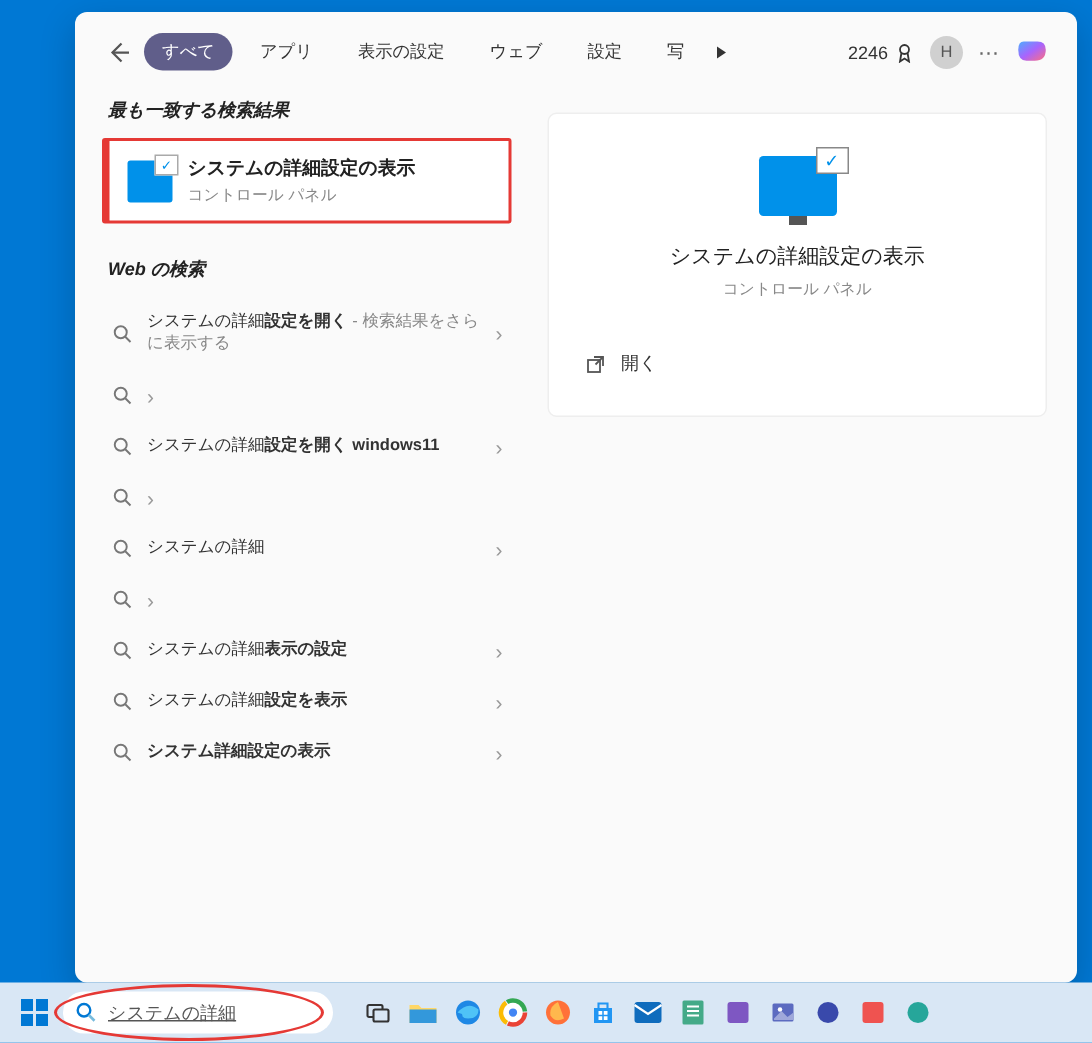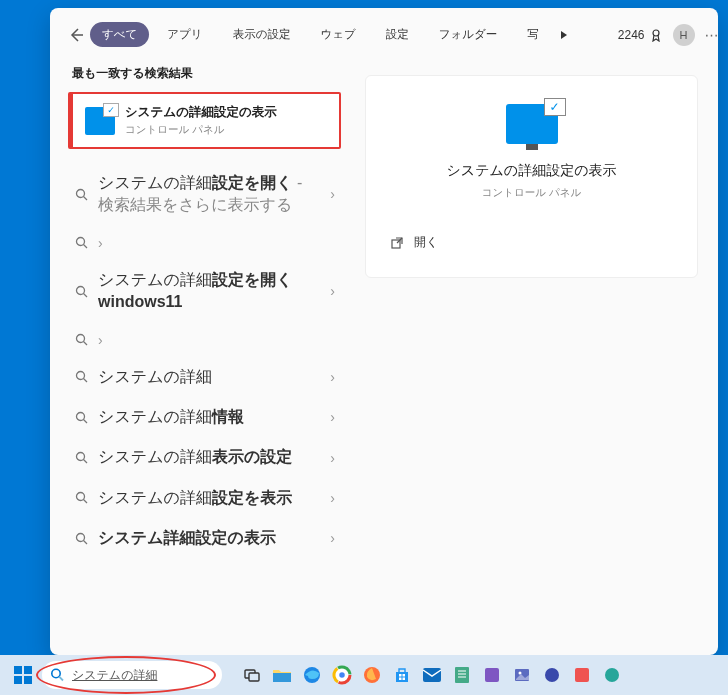--- a/index.html
+++ b/index.html
@@ -97,20 +97,21 @@
 .left-col {
   width: 295px;
   padding: 0 4px 0 18px;
   overflow-y: auto;
 }
 .section-header {
   font-size: 12px;
   font-weight: 600;
   color: #222;
   padding: 8px 0 10px 4px;
+  font-style: italic;
 }
 .best-match {
   display: flex;
   align-items: center;
   gap: 10px;
   padding: 10px 12px;
   background: #fff;
   border: 2px solid #e53935;
   border-radius: 2px;
   margin-bottom: 14px;
@@ -153,21 +154,21 @@
 .search-icon-sm {
   width: 14px;
   height: 14px;
   flex-shrink: 0;
   display: flex;
   align-items: center;
   justify-content: center;
 }
 .web-text {
   flex: 1;
-  font-size: 16px;
+  font-size: 11px;
   color: #333;
   line-height: 1.4;
 }
 .web-text .sub { color: #888; }
 .chevron {
   color: #999;
   font-size: 14px;
 }
 .right-col {
   flex: 1;
@@ -331,21 +332,20 @@
       <svg width="16" height="16" viewBox="0 0 16 16">
           <path d="M10 2 L4 8 L10 14" stroke="#555" stroke-width="1.5" fill="none"></path>
           <path d="M4 8 H15" stroke="#555" stroke-width="1.5"></path>
         </svg>
     </div>
     <div class="tab active">すべて</div>
     <div class="tab">アプリ</div>
     <div class="tab">表示の設定</div>
     <div class="tab">ウェブ</div>
     <div class="tab">設定</div>
-    <div class="tab">フォルダー</div>
     <div class="tab">写</div>
     <div class="tab-arrows">
       <svg width="10" height="10" viewBox="0 0 10 10">
           <path d="M2 1 L8 5 L2 9 Z" fill="#333"></path>
         </svg>
     </div>
     <div class="top-right">
       <div class="points">
         <span>2246</span>
         <svg width="14" height="14" viewBox="0 0 14 14">
@@ -375,20 +375,21 @@
       <div class="section-header">最も一致する検索結果</div>
 
       <div class="best-match">
         <div class="bm-icon"></div>
         <div class="bm-text">
           <div class="title">システムの詳細設定の表示</div>
           <div class="subtitle">コントロール パネル</div>
         </div>
       </div>
 
+      <div class="section-header">Web の検索</div>
 
       <div id="web-list">
           <div class="web-item">
             <span class="search-icon-sm">
               <svg width="13" height="13" viewBox="0 0 13 13">
                 <circle cx="5.5" cy="5.5" r="4" fill="none" stroke="#777" stroke-width="1.3"></circle>
                 <path d="M8.5 8.5 L12 12" stroke="#777" stroke-width="1.3"></path>
               </svg>
             </span>
             <div class="web-text"><span>システムの詳細</span><b>設定を開く</b><span class="sub"> - 検索結果をさらに表示する</span></div>
@@ -432,21 +433,20 @@
             <div class="web-text"><span>システムの詳細</span></div>
             <span class="chevron">›</span>
           </div>
           <div class="web-item">
             <span class="search-icon-sm">
               <svg width="13" height="13" viewBox="0 0 13 13">
                 <circle cx="5.5" cy="5.5" r="4" fill="none" stroke="#777" stroke-width="1.3"></circle>
                 <path d="M8.5 8.5 L12 12" stroke="#777" stroke-width="1.3"></path>
               </svg>
             </span>
-            <div class="web-text"><span>システムの詳細</span><b>情報</b></div>
             <span class="chevron">›</span>
           </div>
           <div class="web-item">
             <span class="search-icon-sm">
               <svg width="13" height="13" viewBox="0 0 13 13">
                 <circle cx="5.5" cy="5.5" r="4" fill="none" stroke="#777" stroke-width="1.3"></circle>
                 <path d="M8.5 8.5 L12 12" stroke="#777" stroke-width="1.3"></path>
               </svg>
             </span>
             <div class="web-text"><span>システムの詳細</span><b>表示の設定</b></div>

